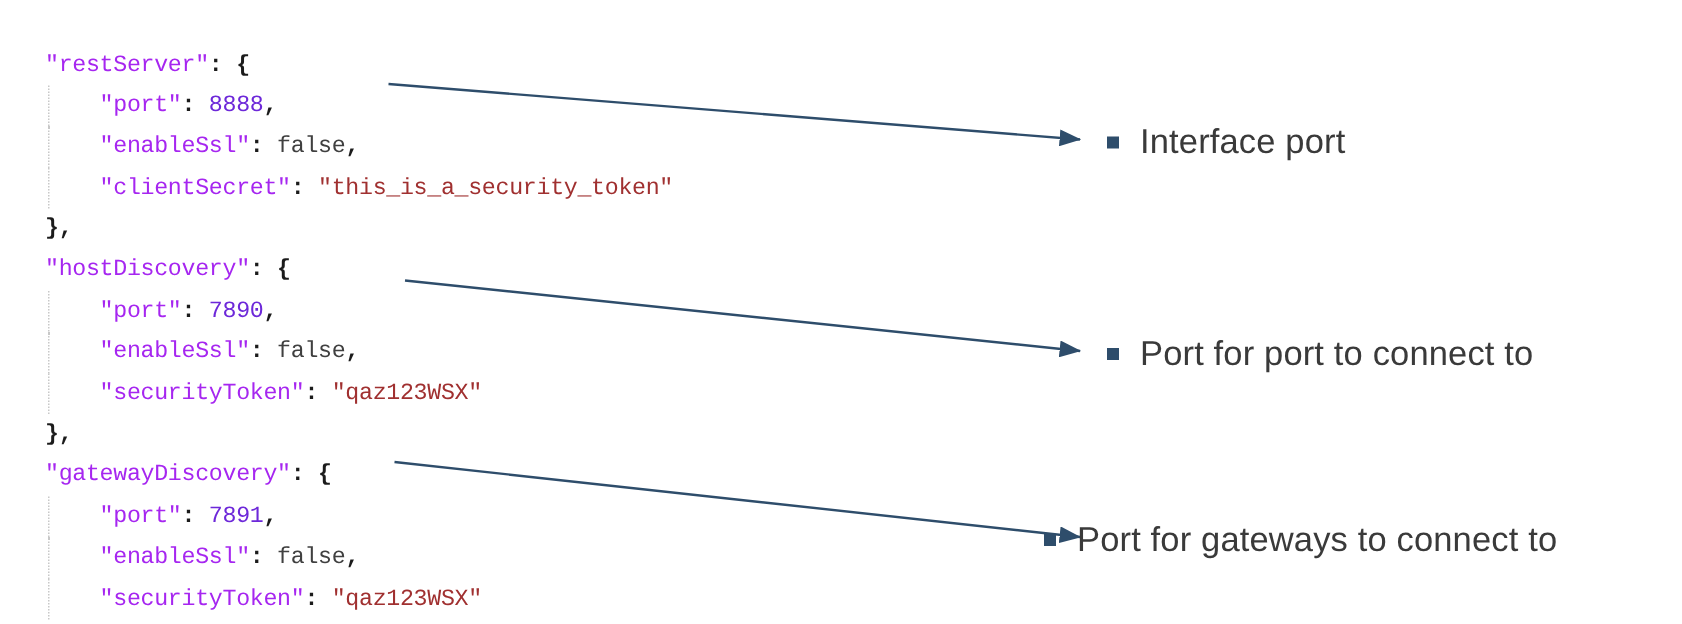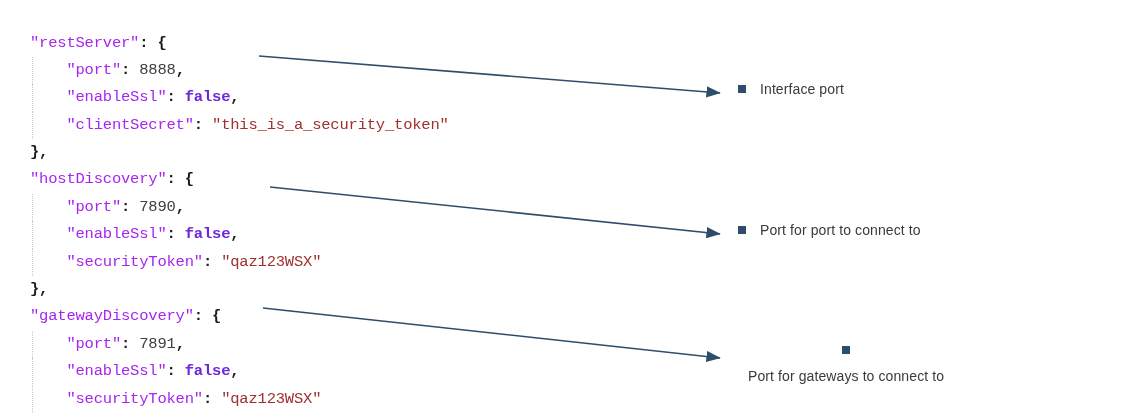--- a/index.html
+++ b/index.html
@@ -39,22 +39,22 @@
   .indent-guide {
     position: absolute;
     left: 2px;
     top: 0;
     width: 1px;
     height: 100%;
     border-left: 1px dotted #c8c8c8;
   }
   .tk-key      { color: #a626f0; }
   .tk-punct    { color: #1b1b1b; font-weight: bold; }
-  .tk-num      { color: #404040; }
-  .tk-bool     { color: #6d28d9; font-weight: bold; }
+  .tk-num      { color: #6d28d9; }
+  .tk-bool     { color: #404040; }
   .tk-str      { color: #a03030; }
   .tk-brace    { color: #1b1b1b; font-weight: bold; }
 
   
   #arrow-layer {
     position: absolute;
     left: 0; top: 0;
     width: 1121px;
     height: 416px;
     pointer-events: none;
@@ -68,21 +68,21 @@
     gap: 14px;
   }
   .bullet-square {
     width: 8px;
     height: 8px;
     background: #2e4d6b;
     flex: none;
   }
   .annotation-text {
     font-family: "Liberation Sans", sans-serif;
-    font-size: 14px;
+    font-size: 23px;
     color: #3a3a3a;
     white-space: nowrap;
     letter-spacing: 0.1px;
   }
 </style>
 </head>
 <body>
 
 <div id="canvas">
 
@@ -103,19 +103,19 @@
 
   <div id="annotation-group">
       <div class="annotation" style="left: 738px; top: 81px;">
         <span class="bullet-square"></span>
         <span class="annotation-text">Interface port</span>
       </div>
       <div class="annotation" style="left: 738px; top: 222px;">
         <span class="bullet-square"></span>
         <span class="annotation-text">Port for port to connect to</span>
       </div>
-      <div class="annotation" style="left: 748px; top: 346px; flex-direction: column;">
+      <div class="annotation" style="left: 696px; top: 346px;">
         <span class="bullet-square"></span>
         <span class="annotation-text">Port for gateways to connect to</span>
       </div>
     </div>
 
 </div>
 
 </body></html>

